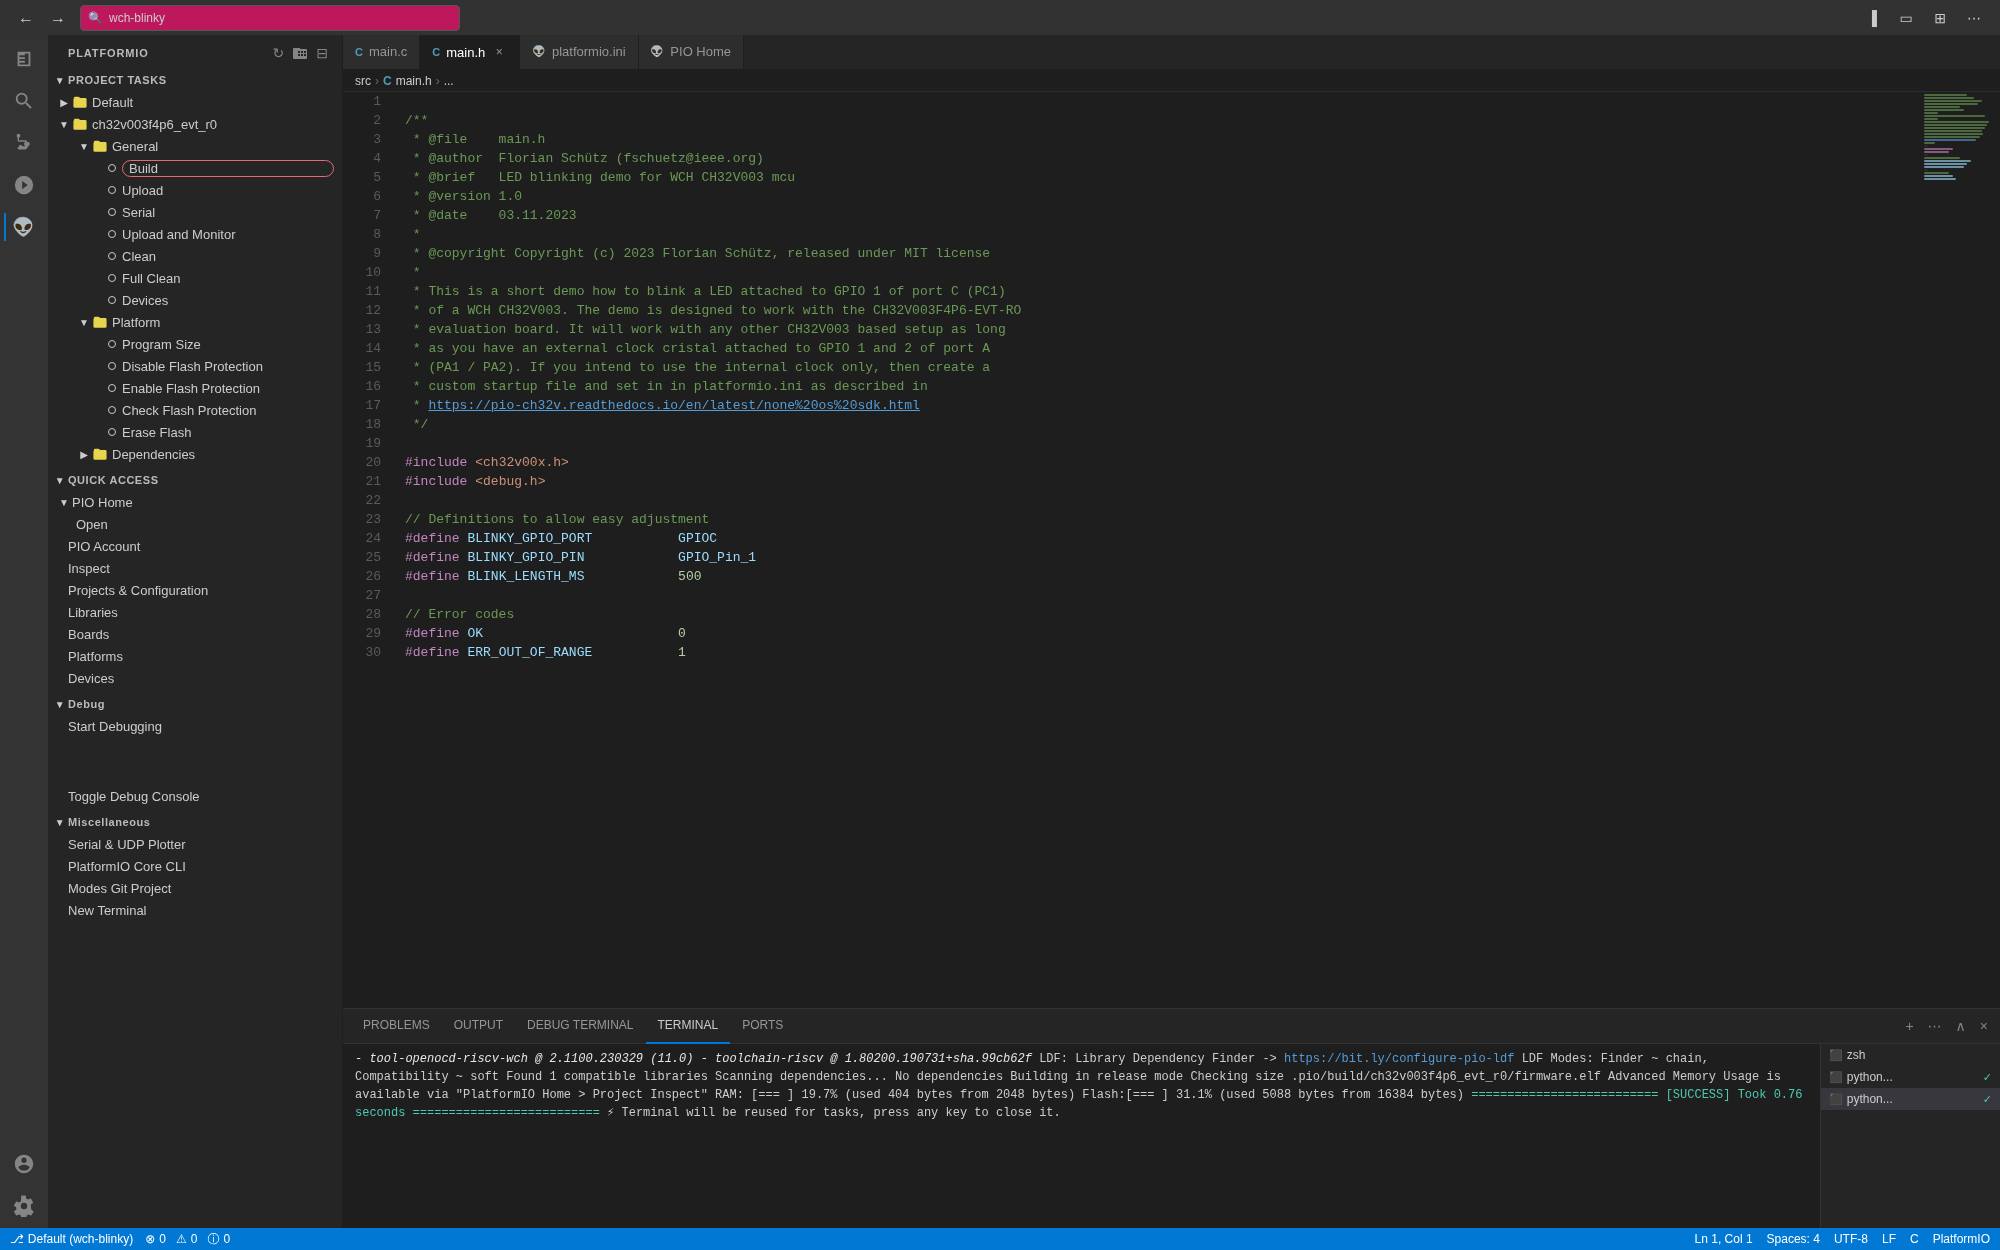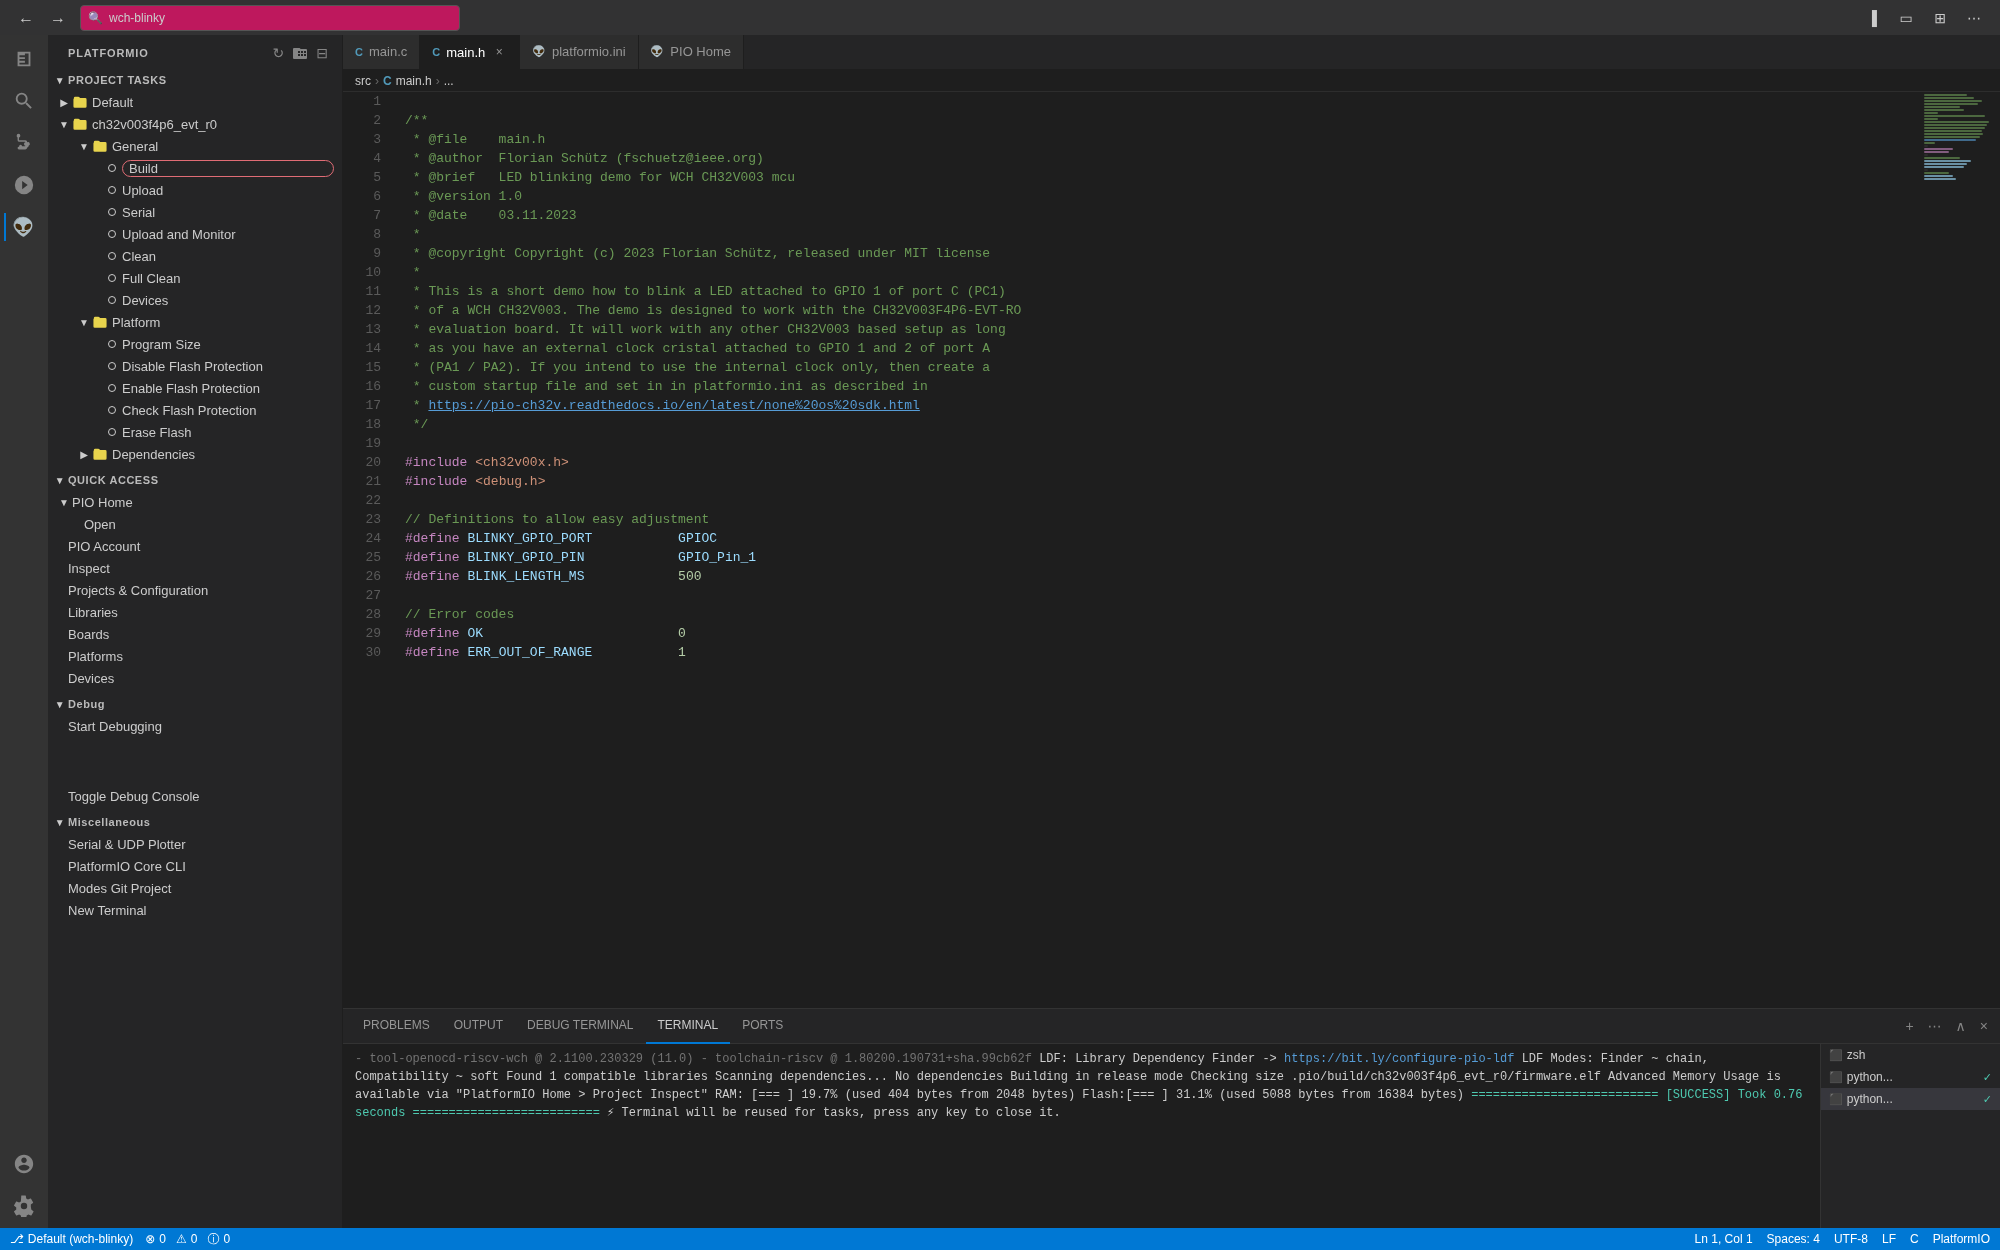--- a/index.html
+++ b/index.html
@@ -345,21 +345,21 @@
       background: #1e1e1e;
       font-family: 'Consolas', 'Courier New', monospace;
       font-size: 12px;
       line-height: 18px;
       padding: 6px 12px;
       color: #cccccc;
       overflow: hidden;
     }
     .terminal-success { color: #4ec9b0; }
     .terminal-url { color: #569cd6; }
-    .term-dim { color: #737373; }
+    .term-dim { color: #e5e5e5; font-style: italic; }
 
     
     .right-panel {
       width: 180px;
       background: #252526;
       border-left: 1px solid #333;
       flex-shrink: 0;
       display: flex;
       flex-direction: column;
     }
@@ -595,21 +595,21 @@
     <div class="section-header" style="margin-top: 4px;">
       <span class="tree-chevron">▼</span>
       <span>QUICK ACCESS</span>
     </div>
 
     <div class="tree-item" style="padding-left: 8px;">
       <span class="tree-chevron">▼</span>
       <span class="tree-label">PIO Home</span>
     </div>
 
-    <div class="tree-item" style="padding-left: 36px;">
+    <div class="tree-item" style="padding-left: 28px;">
       <span class="tree-label">Open</span>
     </div>
 
     <div class="tree-item" style="padding-left: 20px;">
       <span class="tree-label">PIO Account</span>
     </div>
 
     <div class="tree-item" style="padding-left: 20px;">
       <span class="tree-label">Inspect</span>
     </div>

